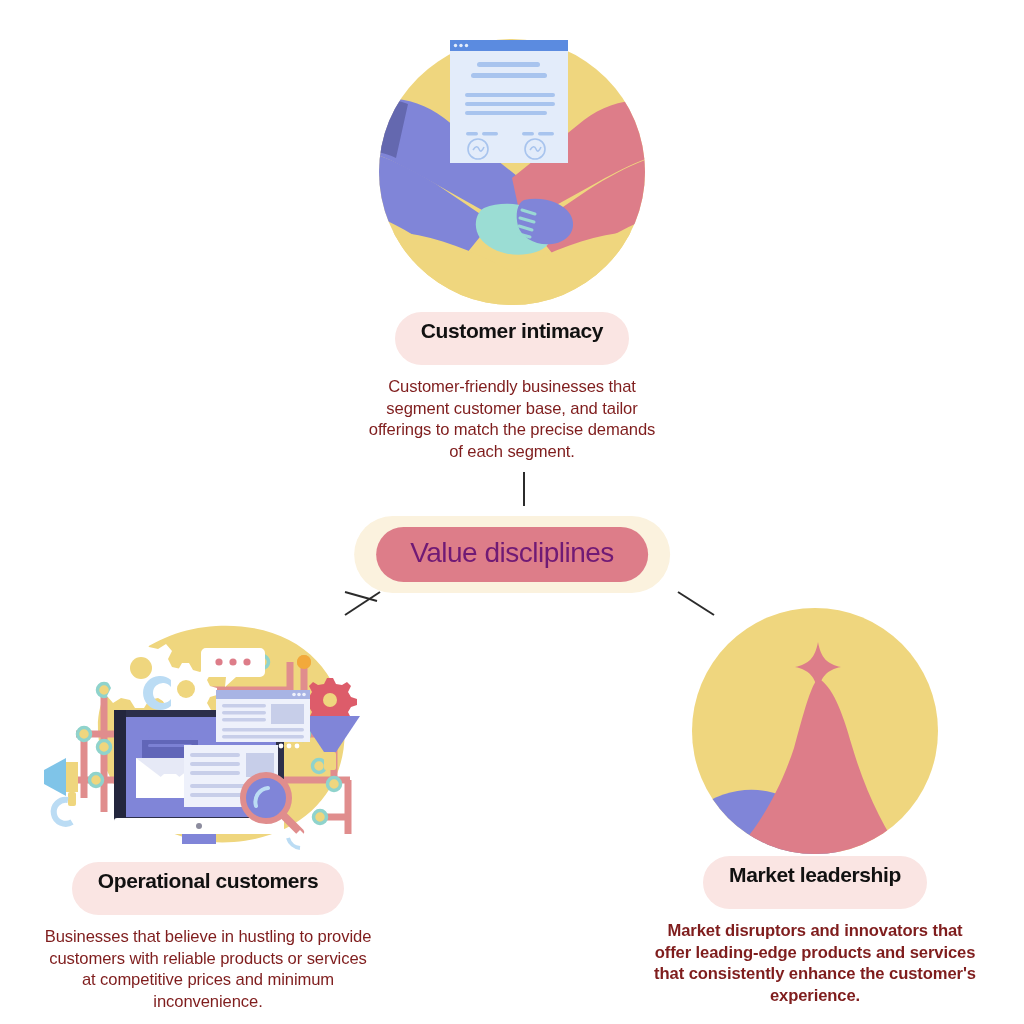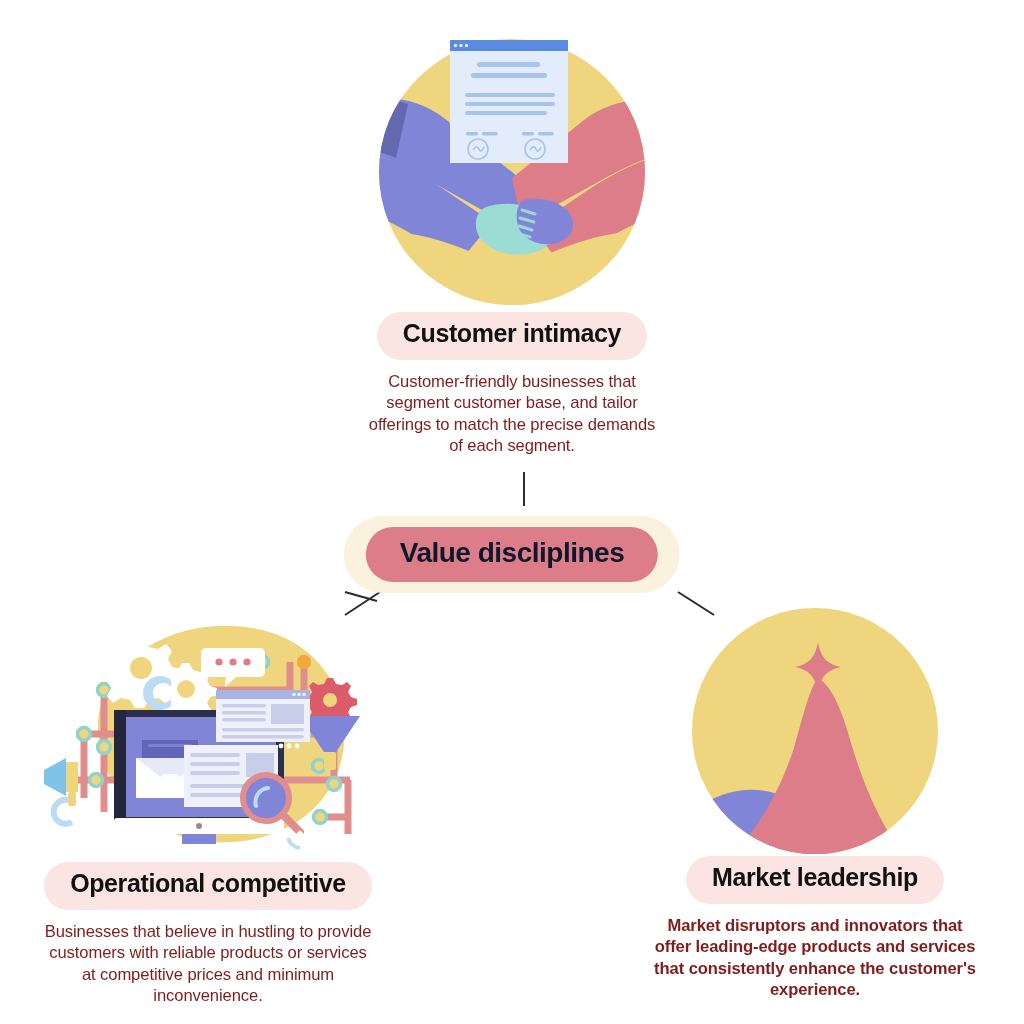--- a/index.html
+++ b/index.html
@@ -37,23 +37,23 @@
   
   .node {
     position: absolute;
     text-align: center;
   }
 
   .title-pill {
     display: inline-block;
     background: #FAE5E3;
     border-radius: 999px;
-    padding: 7px 26px 12px;
+    padding: 7px 26px 22px;
     font-weight: 700;
-    font-size: 25px;
+    font-size: 21px;
     letter-spacing: -0.4px;
     color: #111111;
     line-height: 1.15;
     white-space: nowrap;
   }
 
   .node-desc {
     margin: 11px auto 0;
     font-size: 16.6px;
     line-height: 1.3;
@@ -71,24 +71,24 @@
   .center-outer {
     background: #FBF2DE;
     border-radius: 999px;
     padding: 11px 22px;
     display: inline-block;
   }
   .center-inner {
     background: #DD7D89;
     border-radius: 999px;
     padding: 10px 34px 13px;
-    font-weight: 700;
+    font-weight: 400;
     font-size: 28px;
     letter-spacing: -0.5px;
-    color: #0f172a;
+    color: #701a75;
     white-space: nowrap;
     line-height: 1.15;
   }
 
   
   #node-customer-intimacy {
     left: 50%;
     transform: translateX(-50%);
     top: 32px;
     width: 360px;
@@ -344,21 +344,21 @@
 
       <g>
         <circle cx="228" cy="186" r="23" fill="#8085D8" stroke="#E08D8D" stroke-width="6"></circle>
         <path d="M 218 194 a 14 14 0 0 1 12 -18" fill="none" stroke="#BBDCF4" stroke-width="4" stroke-linecap="round"></path>
         <path d="M 245 203 L 262 220" stroke="#E08D8D" stroke-width="8" stroke-linecap="round"></path>
         <path d="M 262 218 l 8 8 l -6 6 l -8 -8 Z" fill="#FFFFFF"></path>
         <path d="M 250 226 a 14 14 0 0 0 12 10" fill="none" stroke="#BBDCF4" stroke-width="4"></path>
       </g>
     </svg>
 
-    <div class="title-pill">Operational competitive</div>
+    <div class="title-pill">Operational customers</div>
     <div class="node-desc">Businesses that believe in hustling to provide customers with reliable products or services at competitive prices and minimum inconvenience.</div>
   </div>
 
   <div class="node" id="node-product-leadership">
 
     <svg class="ill-wrap" width="250" height="250" viewBox="0 0 250 250" aria-hidden="true">
       <defs>
         <clipPath id="plCircle">
             <circle cx="125" cy="125" r="123"></circle>
           </clipPath>

